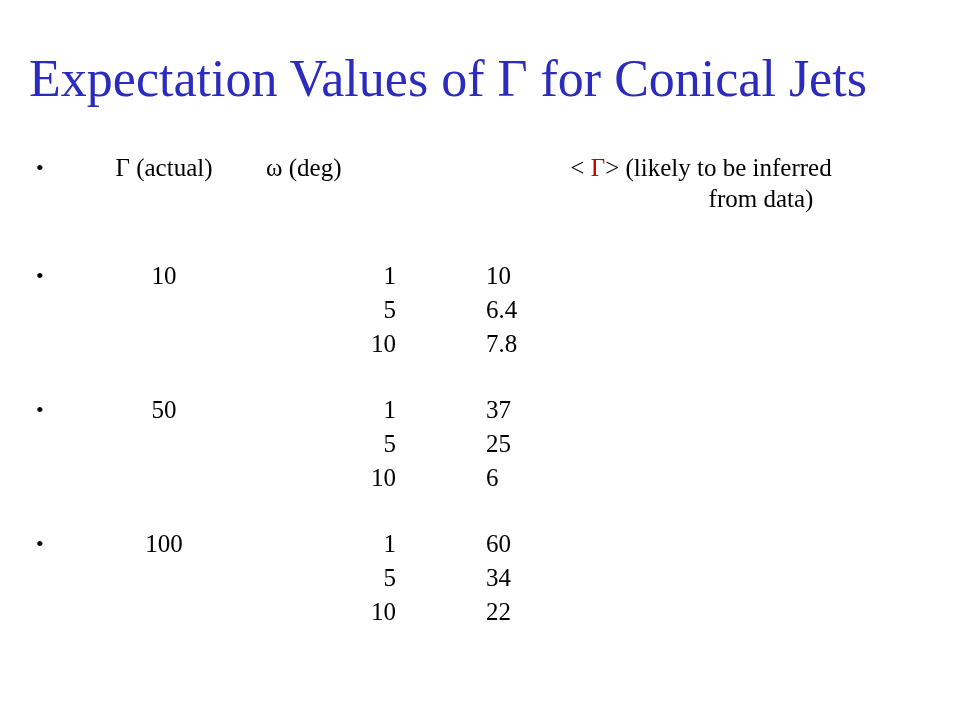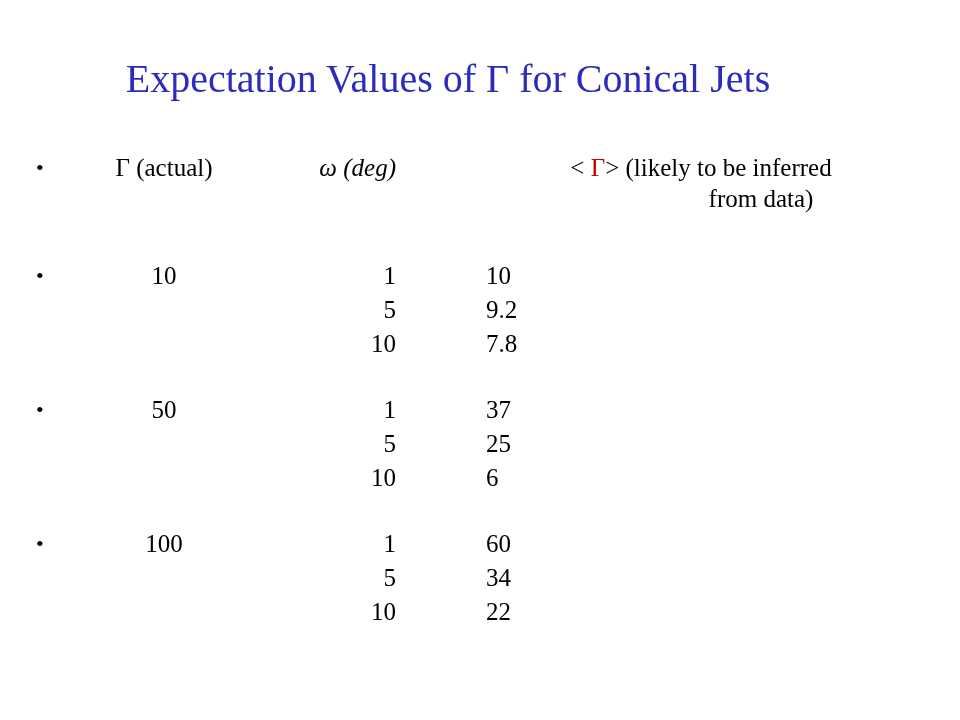--- a/index.html
+++ b/index.html
@@ -20,21 +20,21 @@
     width: 960px;
     height: 720px;
     box-sizing: border-box;
   }
   .slide-title {
     position: absolute;
     top: 55px;
     left: 0;
     width: 896px;
     text-align: center;
-    font-size: 40px;
+    font-size: 52px;
     line-height: 48px;
     color: #2b2bbd;
     font-family: "Liberation Serif", serif;
     white-space: nowrap;
   }
 
   .body-block {
     position: absolute;
     left: 36px;
     top: 152px;
@@ -77,21 +77,21 @@
     position: absolute;
     left: 450px;
     top: 0;
     width: 90px;
     text-align: left;
   }
 
   .header-row {
     height: 72px;
   }
-  .header-row .col-omega { left: 230px; width: 130px; text-align: right; font-style: italic; }
+  .header-row .col-omega { left: 230px; width: 130px; text-align: left; }
   .header-row .col-avg { left: 450px; width: 430px; text-align: center; }
   .header-note-2 {
     display: block;
     margin-left: 120px;
   }
 
   .gamma-red {
     color: #c00000;
   }
   .angle {
@@ -136,21 +136,21 @@
 
     <div class="group">
       <div class="bullet-row sub sub-1">
         <span class="marker">•</span>
         <span class="col-gamma">10</span>
         <span class="col-omega">1</span>
         <span class="col-avg">10</span>
       </div>
       <div class="bullet-row sub sub-2">
         <span class="col-omega">5</span>
-        <span class="col-avg">9.2</span>
+        <span class="col-avg">6.4</span>
       </div>
       <div class="bullet-row sub sub-3">
         <span class="col-omega">10</span>
         <span class="col-avg">7.8</span>
       </div>
     </div>
 
     <div class="group">
       <div class="bullet-row sub sub-1">
         <span class="marker">•</span>

